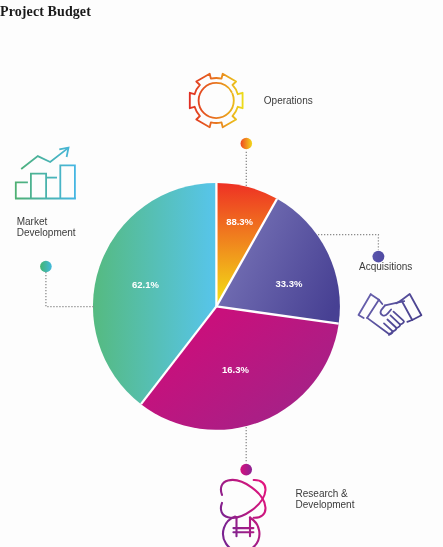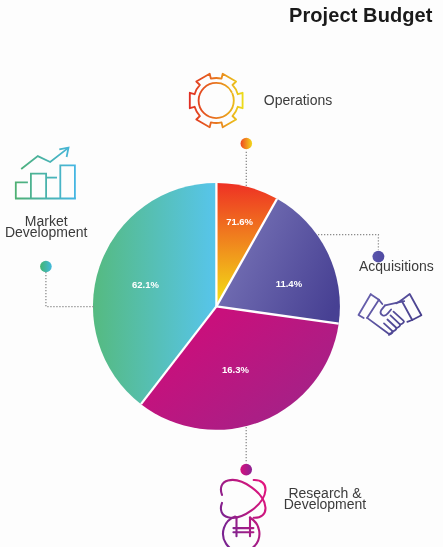--- a/index.html
+++ b/index.html
@@ -1,20 +1,20 @@
 <!DOCTYPE html>
 <html><head>
 <meta charset="utf-8">
 <style>
   html,body{margin:0;padding:0;}
   body{width:443px;height:547px;background:#fdfdfd;font-family:"Liberation Sans",sans-serif;overflow:hidden;position:relative;}
   .stage{position:absolute;inset:0;}
-  #chart-title{position:absolute;left:0;top:4.4px;width:432.6px;text-align:right;font-size:20px;font-weight:bold;color:#1a1a1a;letter-spacing:0.1px;}
-  .lbl{position:absolute;font-size:14px;color:#3b3b3b;line-height:11px;white-space:nowrap;}
-  .lbl.ctr{transform:translateX(-50%);text-align:center;}
+  #chart-title{position:absolute;left:0;top:4.4px;width:432.6px;text-align:left;font-size:14px;font-weight:bold;color:#1a1a1a;letter-spacing:0.1px;font-family:Liberation Serif, serif;}
+  .lbl{position:absolute;font-size:10px;color:#3b3b3b;line-height:11px;white-space:nowrap;}
+  .lbl.ctr{transform:translateX(-50%);}
   .pct{position:absolute;font-size:9.5px;font-weight:bold;color:#ffffff;white-space:nowrap;transform:translate(-50%,-50%);}
   svg{position:absolute;left:0;top:0;}
 </style>
 </head>
 <body>
 
 <div class="stage">
   <div id="chart-title">Project Budget</div>
 
   <svg id="pie-svg" width="443" height="547" viewBox="0 0 443 547">
@@ -135,17 +135,17 @@
   </svg>
 
   <div class="lbl" style="left:263.8px;top:94.8px">Operations</div>
 
   <div class="lbl ctr" style="left:46.2px;top:216.4px"><span>Market</span><br><span>Development</span></div>
 
   <div class="lbl" style="left:359.0px;top:261px">Acquisitions</div>
 
   <div class="lbl ctr" style="left:325px;top:488.2px"><span>Research &amp;</span><br><span>Development</span></div>
 
-  <div class="pct" style="left:239.6px;top:220.8px">71.6%</div>
-  <div class="pct" style="left:288.9px;top:283px">11.4%</div>
+  <div class="pct" style="left:239.6px;top:220.8px">88.3%</div>
+  <div class="pct" style="left:288.9px;top:283px">33.3%</div>
   <div class="pct" style="left:235.4px;top:368.9px">16.3%</div>
   <div class="pct" style="left:145.5px;top:283.5px">62.1%</div>
 </div>
 
 </body></html>

